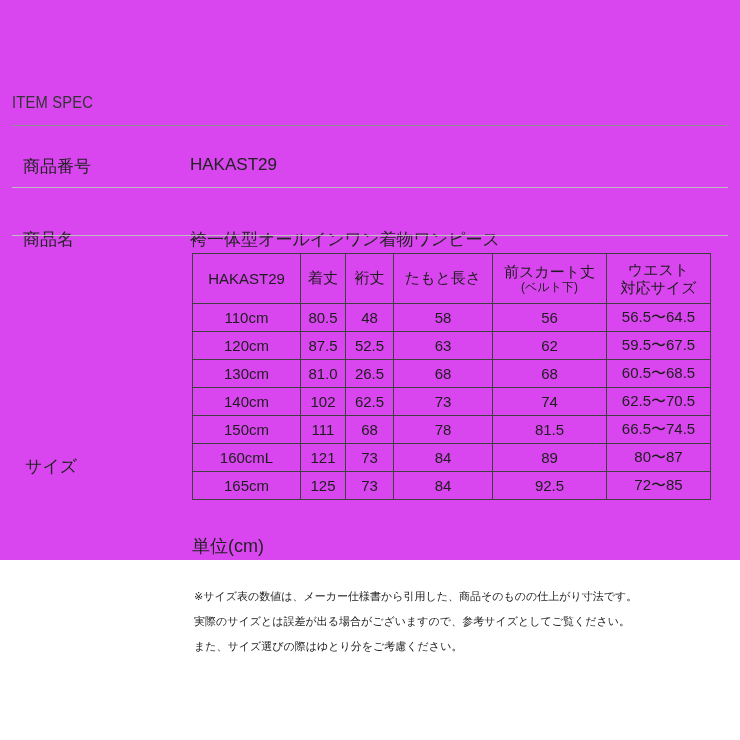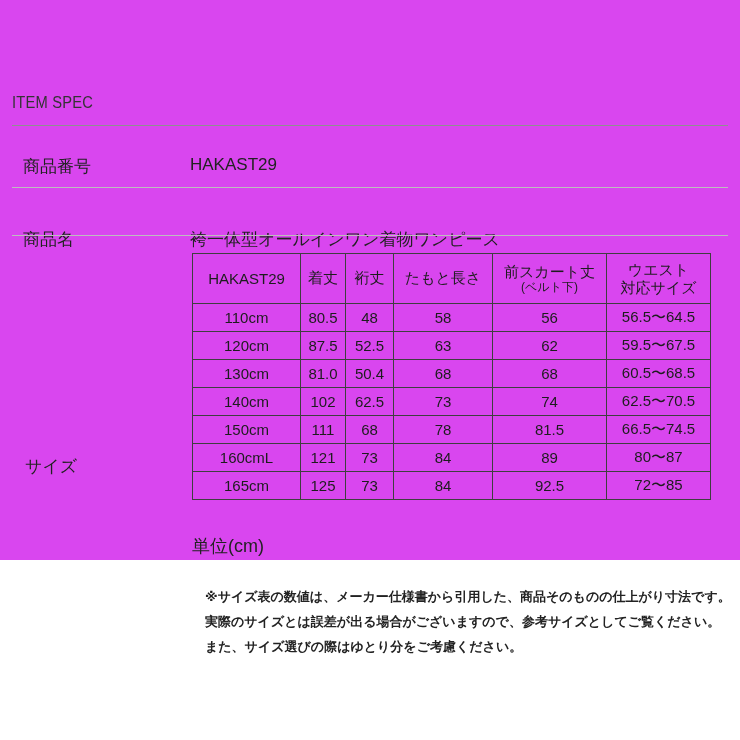--- a/index.html
+++ b/index.html
@@ -45,24 +45,23 @@
     white-space:nowrap;
   }
   .size-table thead tr { height:50px; }
   .size-table tbody tr { height:28px;margin-top:10px; }
   .th-sub { font-size:12px; line-height:13px; }
   .th-line { line-height:18px; }
 
   .unit-note { position:absolute; left:192px; top:534px; font-size:18px; color:#222; }
 
   .disclaimer {
-    position:absolute; left:205px; top:584px;
-    font-size:13px; line-height:25px; color:#222;
+    position:absolute; left:194px; top:584px;
+    font-size:11px; line-height:25px; color:#222;
     white-space:nowrap;
-    font-weight:bold;
   }
 </style>
 </head>
 <body>
 
 <div class="page">
 
   <div class="section-title">ITEM SPEC</div>
 
   <div class="rule rule-1"></div>
@@ -117,21 +116,21 @@
         <td>120cm</td>
         <td>87.5</td>
         <td>52.5</td>
         <td>63</td>
         <td>62</td>
         <td>59.5〜67.5</td>
       </tr>
       <tr>
         <td>130cm</td>
         <td>81.0</td>
-        <td>50.4</td>
+        <td>26.5</td>
         <td>68</td>
         <td>68</td>
         <td>60.5〜68.5</td>
       </tr>
       <tr>
         <td>140cm</td>
         <td>102</td>
         <td>62.5</td>
         <td>73</td>
         <td>74</td>

